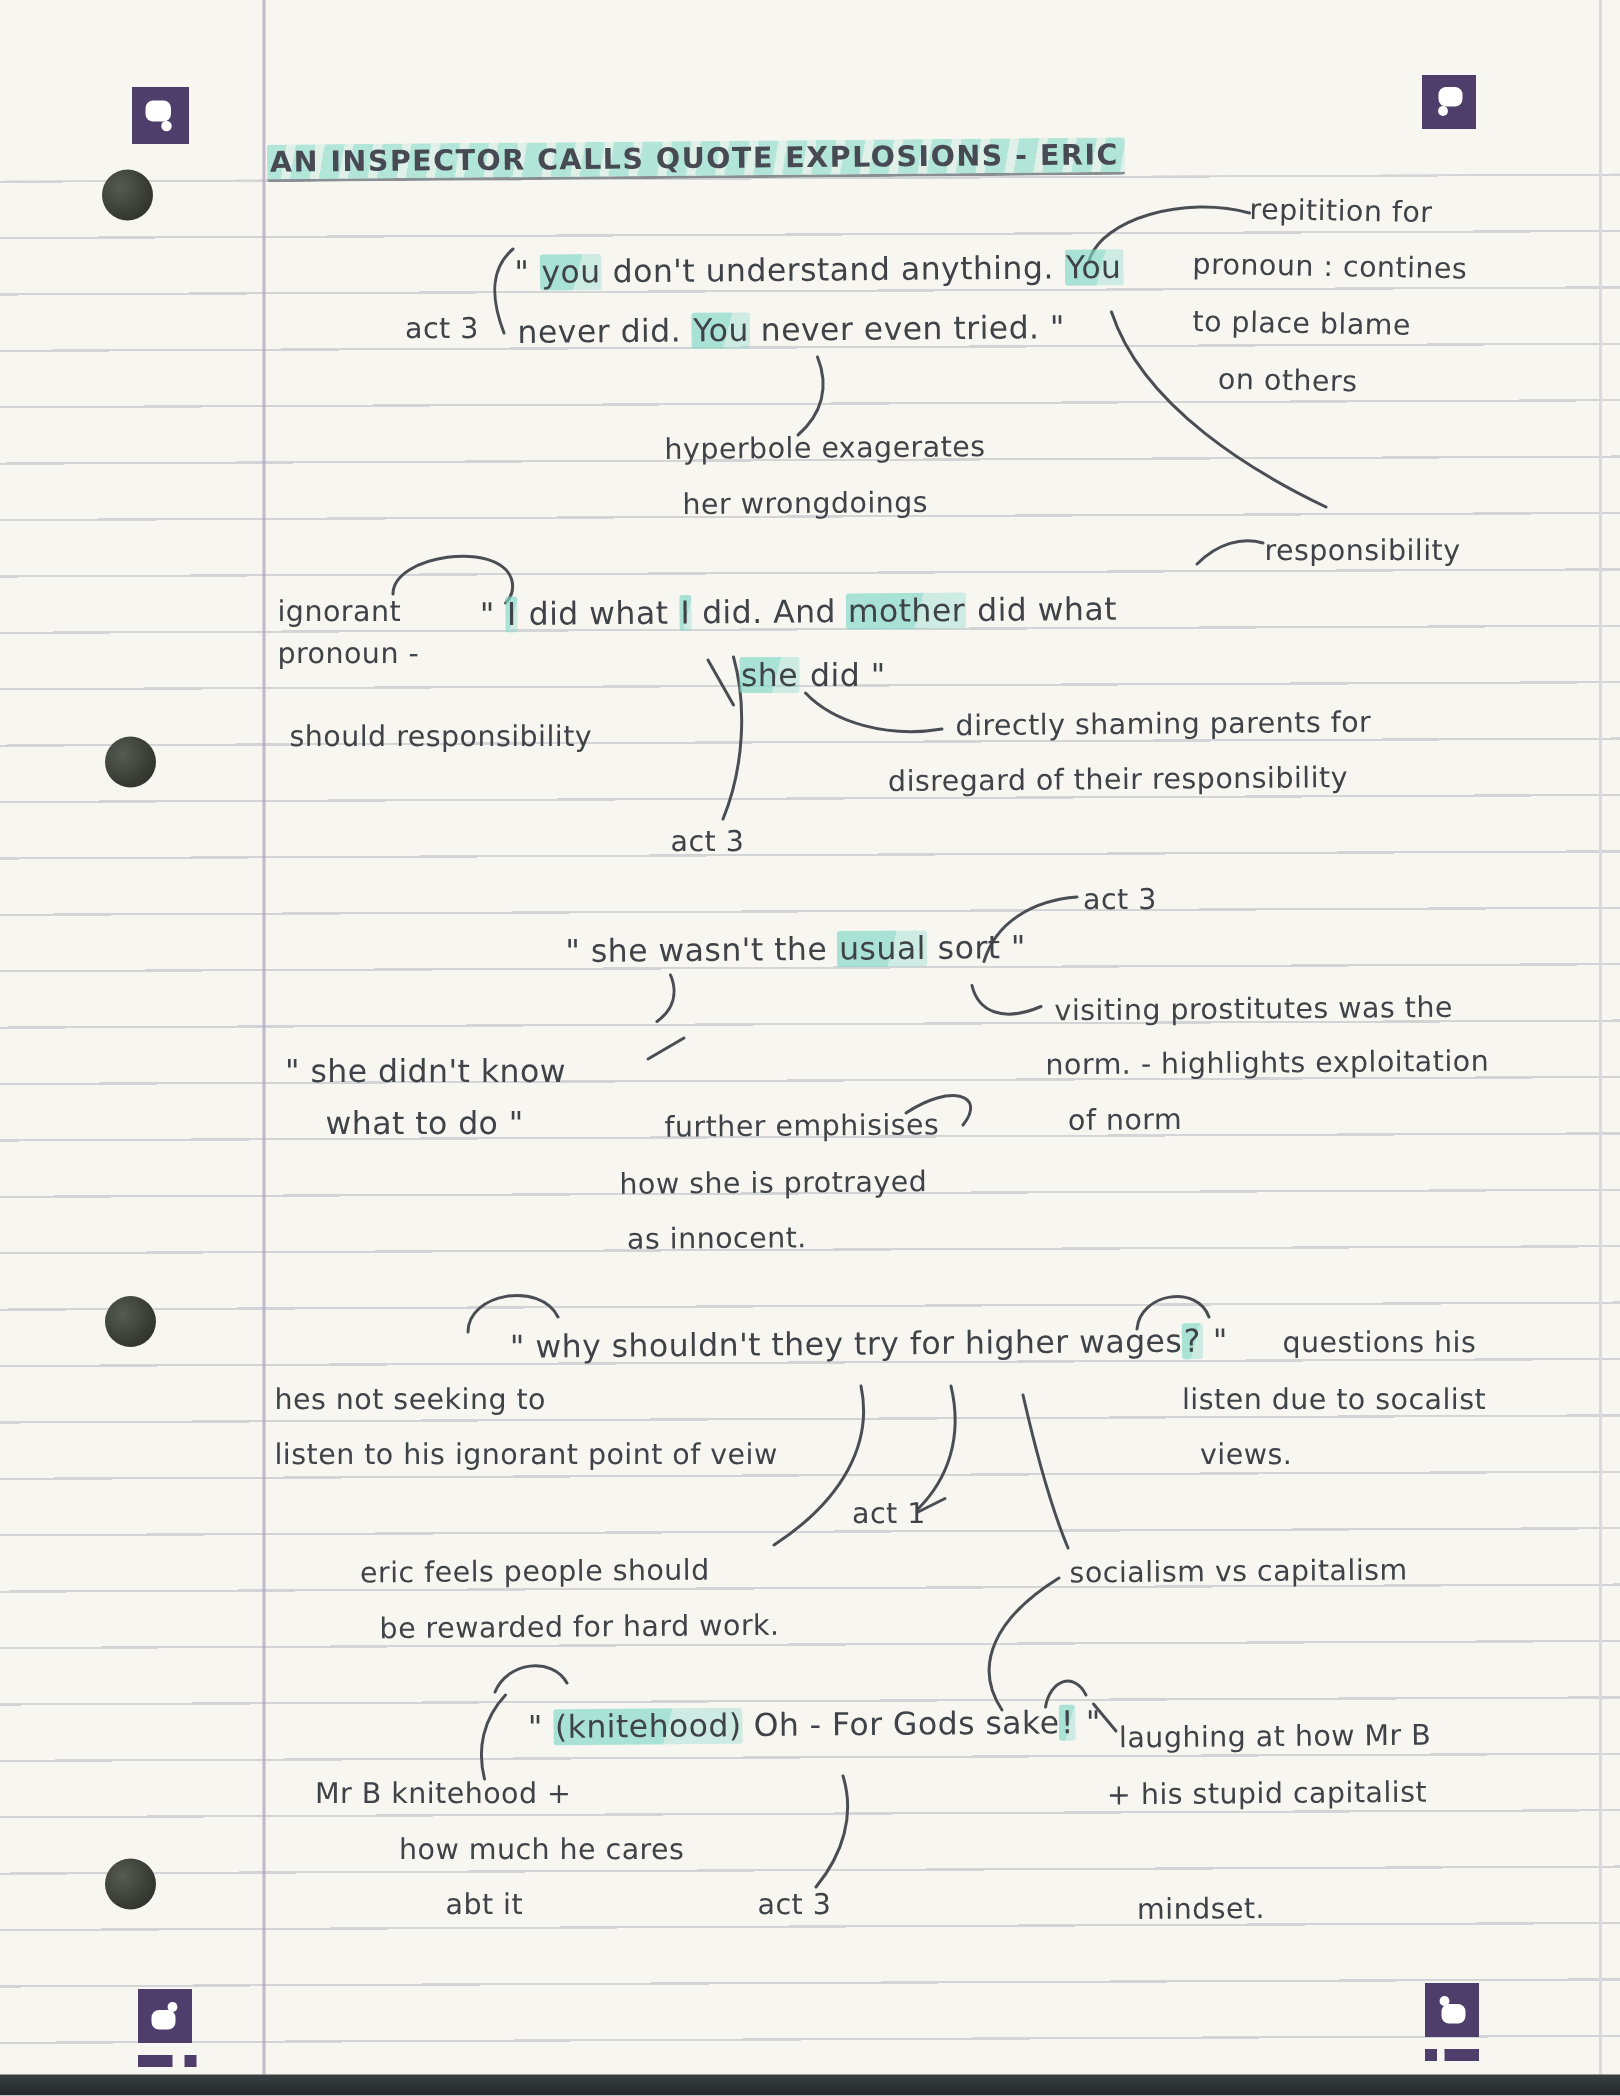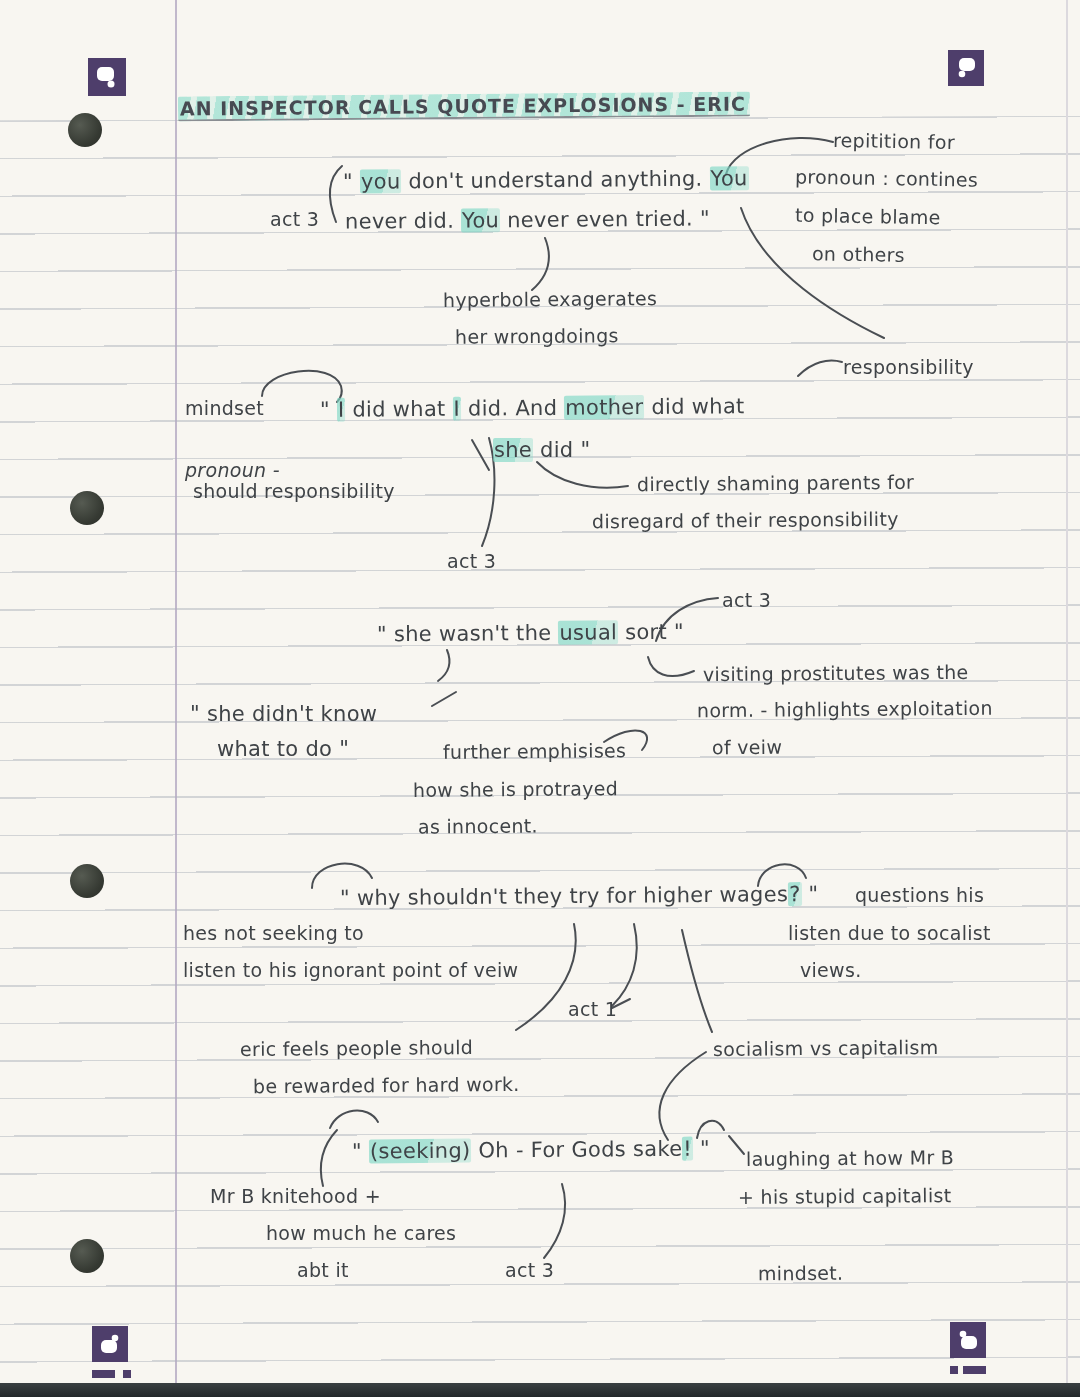--- a/index.html
+++ b/index.html
@@ -130,52 +130,52 @@
 <div class="hw quote r0" style="left:343px;top:168px;"><span>" </span><span class="hl">you</span><span> don't understand anything. </span><span class="hl">You</span></div>
 <div class="hw quote r0" style="left:345px;top:208px;"><span>never did. </span><span class="hl">You</span><span> never even tried. "</span></div>
 <div class="hw r2" style="left:833px;top:130px;">repitition for</div>
 <div class="hw r2" style="left:795px;top:167px;">pronoun : contines</div>
 <div class="hw r2" style="left:795px;top:205px;">to place blame</div>
 <div class="hw r2" style="left:812px;top:243px;">on others</div>
 <div class="hw r0" style="left:443px;top:288px;">hyperbole exagerates</div>
 <div class="hw r0" style="left:455px;top:325px;">her wrongdoings</div>
 
 <div class="hw" style="left:843px;top:356px;">responsibility</div>
-<div class="hw" style="left:185px;top:397px;">mindset</div>
-<div class="hw" style="left:185px;top:459px;font-style:italic;">pronoun -</div>
+<div class="hw" style="left:185px;top:397px;">ignorant</div>
+<div class="hw" style="left:185px;top:425px;">pronoun -</div>
 <div class="hw" style="left:193px;top:480px;">should responsibility</div>
 <div class="hw quote r0" style="left:320px;top:396px;"><span>" </span><span class="hl">I</span><span> did what </span><span class="hl">I</span><span> did.  And </span><span class="hl">mother</span><span> did what</span></div>
 <div class="hw quote" style="left:493px;top:438px;"><span class="hl">she</span><span> did "</span></div>
 <div class="hw r0" style="left:637px;top:472px;">directly shaming parents for</div>
 <div class="hw r0" style="left:592px;top:509px;">disregard of their responsibility</div>
 <div class="hw" style="left:447px;top:550px;">act 3</div>
 
 <div class="hw" style="left:722px;top:589px;">act 3</div>
 <div class="hw quote r0" style="left:377px;top:621px;"><span>" she wasn't the </span><span class="hl">usual</span><span> sort "</span></div>
 <div class="hw r0" style="left:703px;top:662px;">visiting prostitutes was the</div>
 <div class="hw r0" style="left:697px;top:698px;">norm. - highlights exploitation</div>
-<div class="hw r0" style="left:712px;top:736px;">of veiw</div>
+<div class="hw r0" style="left:712px;top:736px;">of norm</div>
 <div class="hw quote" style="left:190px;top:702px;">" she didn't know</div>
 <div class="hw quote" style="left:217px;top:737px;">what to do "</div>
 <div class="hw r0" style="left:443px;top:740px;">further emphisises</div>
 <div class="hw r0" style="left:413px;top:778px;">how she is protrayed</div>
 <div class="hw r0" style="left:418px;top:815px;">as innocent.</div>
 
 <div class="hw quote r0" style="left:340px;top:884px;"><span>" why shouldn't they try for higher wages</span><span class="hl">?</span><span> "</span></div>
 <div class="hw" style="left:815px;top:884px;margin-left:40px;">questions his</div>
 <div class="hw" style="left:788px;top:922px;">listen due to socalist</div>
 <div class="hw" style="left:800px;top:959px;">views.</div>
 <div class="hw" style="left:183px;top:922px;">hes not seeking to</div>
 <div class="hw" style="left:183px;top:959px;">listen to his ignorant point of veiw</div>
 <div class="hw" style="left:568px;top:998px;">act 1</div>
 <div class="hw r0" style="left:240px;top:1037px;">eric feels people should</div>
 <div class="hw r0" style="left:253px;top:1074px;">be rewarded for hard work.</div>
 <div class="hw r0" style="left:713px;top:1037px;">socialism vs capitalism</div>
 
-<div class="hw quote r0" style="left:352px;top:1138px;"><span>" </span><span class="hl">(seeking)</span><span> Oh - For Gods sake</span><span class="hl">!</span><span> "</span></div>
+<div class="hw quote r0" style="left:352px;top:1138px;"><span>" </span><span class="hl">(knitehood)</span><span> Oh - For Gods sake</span><span class="hl">!</span><span> "</span></div>
 <div class="hw r0" style="left:746px;top:1147px;">laughing at how Mr B</div>
 <div class="hw r0" style="left:738px;top:1185px;">+ his stupid capitalist</div>
 <div class="hw r0" style="left:758px;top:1222px;margin-top:40px;">mindset.</div>
 <div class="hw" style="left:210px;top:1185px;">Mr B knitehood +</div>
 <div class="hw" style="left:266px;top:1222px;">how much he cares</div>
 <div class="hw" style="left:297px;top:1259px;">abt it</div>
 <div class="hw" style="left:505px;top:1259px;">act 3</div>
 
 <div class="desk-strip"></div>
 

